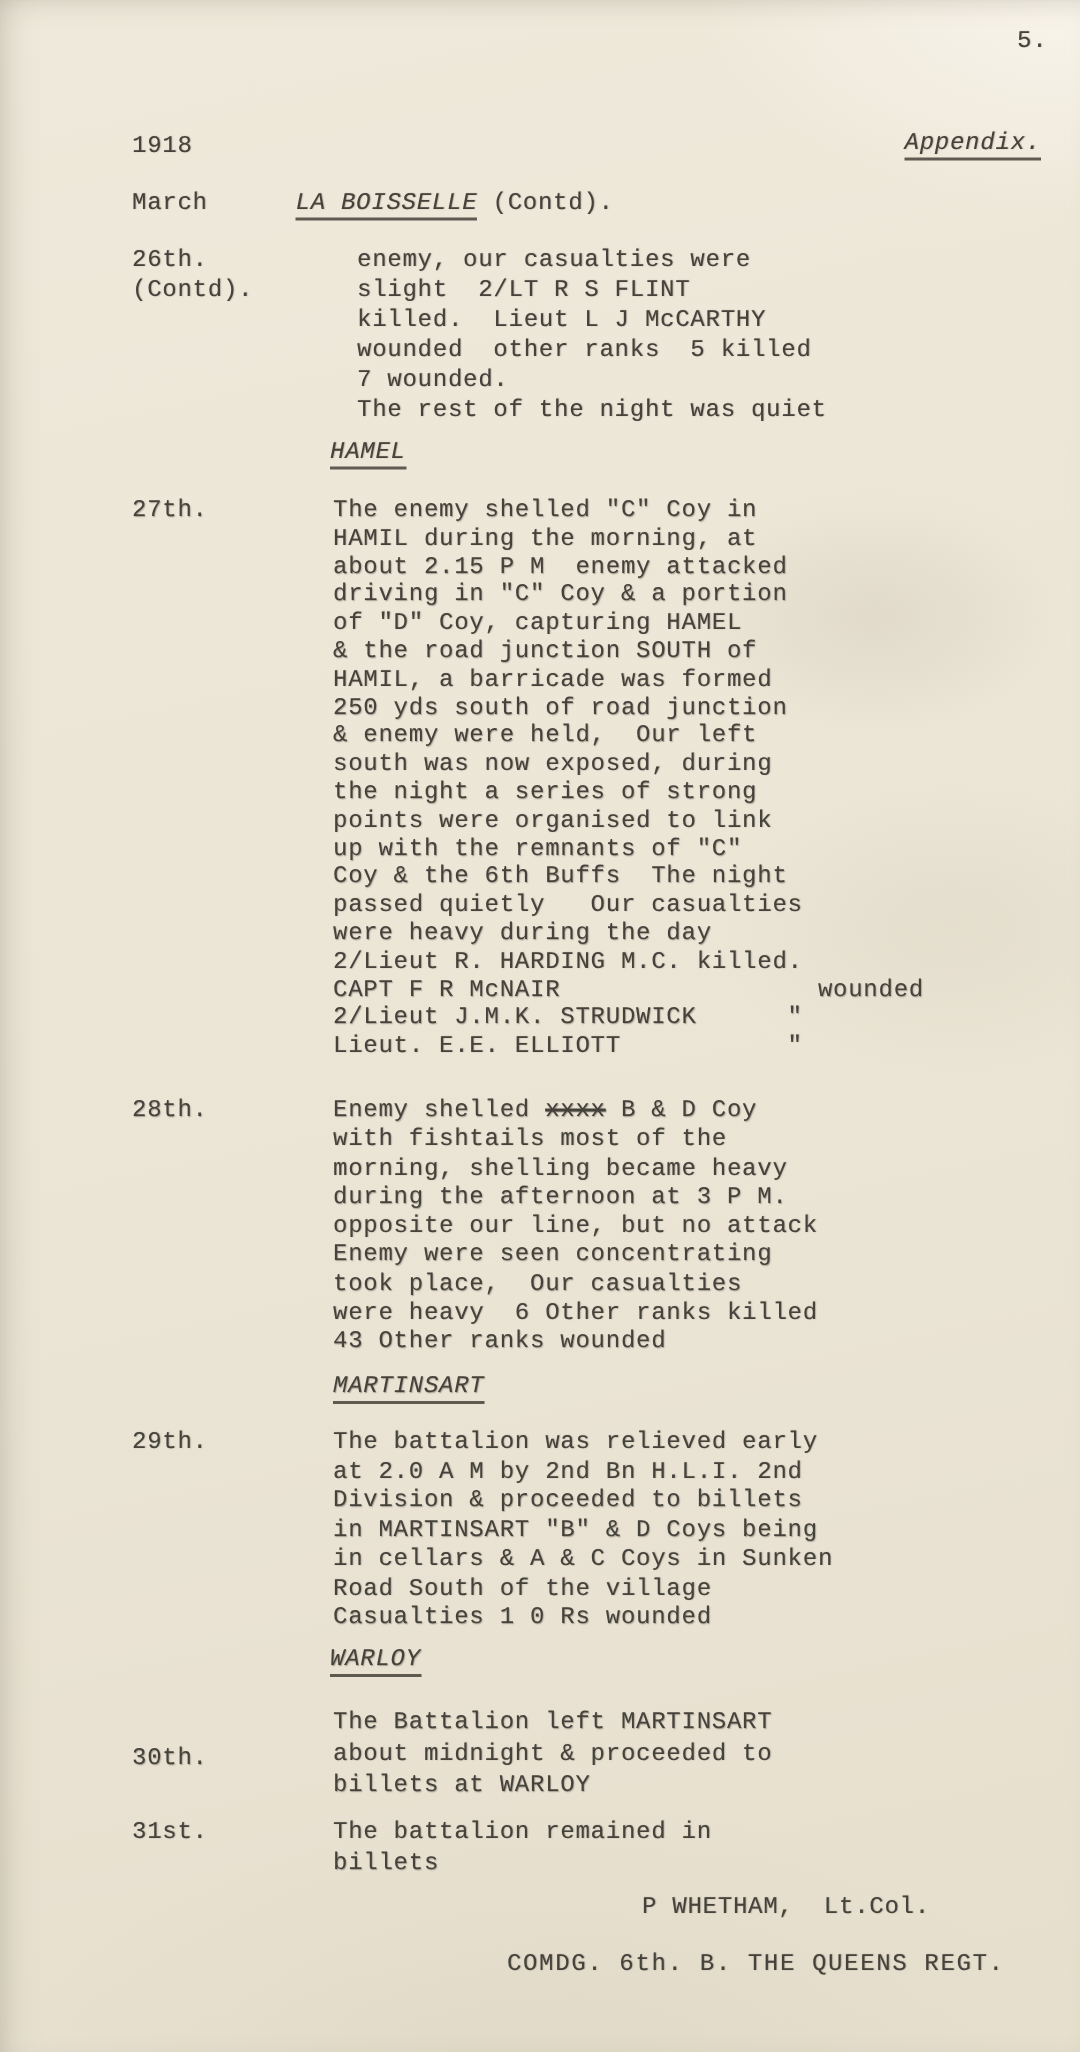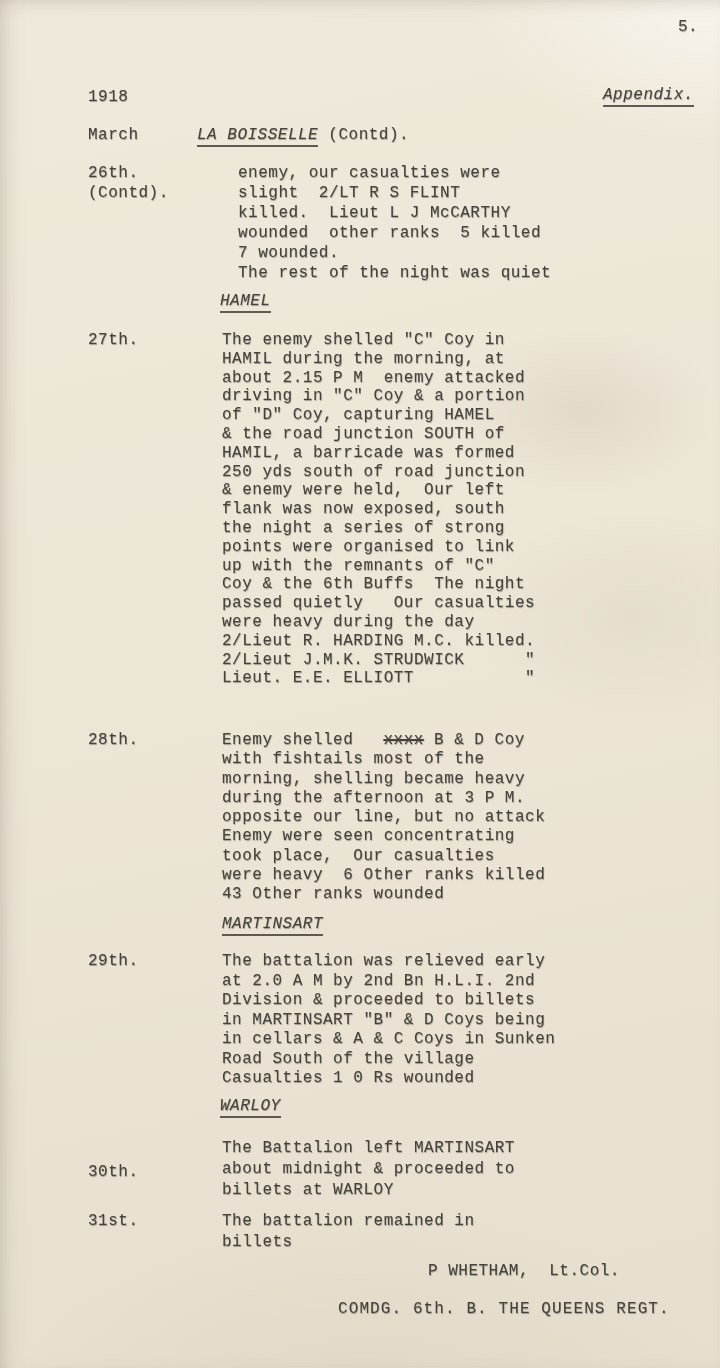--- a/index.html
+++ b/index.html
@@ -19,21 +19,21 @@
       radial-gradient(ellipse 230px 150px at 88% 45%, rgba(165,153,130,0.10), rgba(165,153,130,0) 70%),
       radial-gradient(ellipse 520px 320px at 50% 104%, rgba(188,176,150,0.16), rgba(188,176,150,0) 70%),
       linear-gradient(168deg,#efe9db 0%, #ece6d7 45%, #e9e2d2 78%, #e6dfce 100%);
     box-shadow:
       inset 16px 0 24px -16px rgba(118,110,94,0.35),
       inset 0 12px 20px -14px rgba(118,110,94,0.28);
   }
   .abs{position:absolute;}
   .tline{white-space:pre;line-height:inherit;}
   .uh{border-bottom:2px solid rgba(70,66,57,0.85);padding-bottom:1px;font-style:italic;}
-  .strike{text-decoration:line-through;text-decoration-thickness:2px;margin-left:20px;}
+  .strike{text-decoration:line-through;text-decoration-thickness:2px;}
 </style>
 </head>
 <body>
 
 <div class="page">
 
   <div class="abs" style="top:18px;left:678px">5.</div>
 
   <div class="abs" style="top:88px;left:88px">1918</div>
 
@@ -70,28 +70,29 @@
   <div class="abs" style="top:331px;left:222px;line-height:18.8px">
       <div class="tline">The enemy shelled "C" Coy in</div>
       <div class="tline">HAMIL during the morning, at</div>
       <div class="tline">about 2.15 P M  enemy attacked</div>
       <div class="tline">driving in "C" Coy &amp; a portion</div>
       <div class="tline">of "D" Coy, capturing HAMEL</div>
       <div class="tline">&amp; the road junction SOUTH of</div>
       <div class="tline">HAMIL, a barricade was formed</div>
       <div class="tline">250 yds south of road junction</div>
       <div class="tline">&amp; enemy were held,  Our left</div>
-      <div class="tline">flank was now exposed, south</div>
+      <div class="tline">south was now exposed, during</div>
       <div class="tline">the night a series of strong</div>
       <div class="tline">points were organised to link</div>
       <div class="tline">up with the remnants of "C"</div>
       <div class="tline">Coy &amp; the 6th Buffs  The night</div>
       <div class="tline">passed quietly   Our casualties</div>
       <div class="tline">were heavy during the day</div>
       <div class="tline">2/Lieut R. HARDING M.C. killed.</div>
+      <div class="tline">CAPT F R McNAIR                 wounded</div>
       <div class="tline">2/Lieut J.M.K. STRUDWICK      "</div>
       <div class="tline">Lieut. E.E. ELLIOTT           "</div>
     </div>
 
   <div class="abs" style="top:731px;left:88px;line-height:19.3px">
     <div>28th.</div>
   </div>
   <div class="abs" style="top:731px;left:222px;line-height:19.3px">
     <div class="tline"><span>Enemy shelled </span><span class="strike">xxxx</span><span> B &amp; D Coy</span></div>
     <div>

